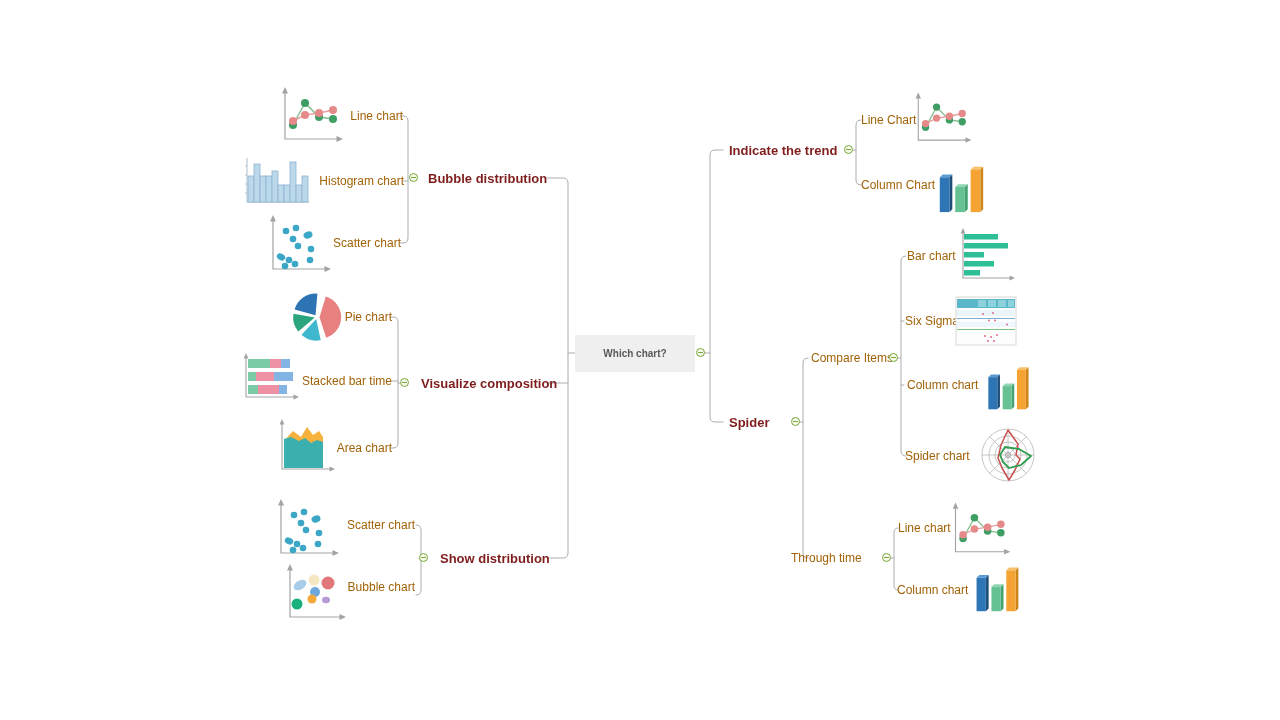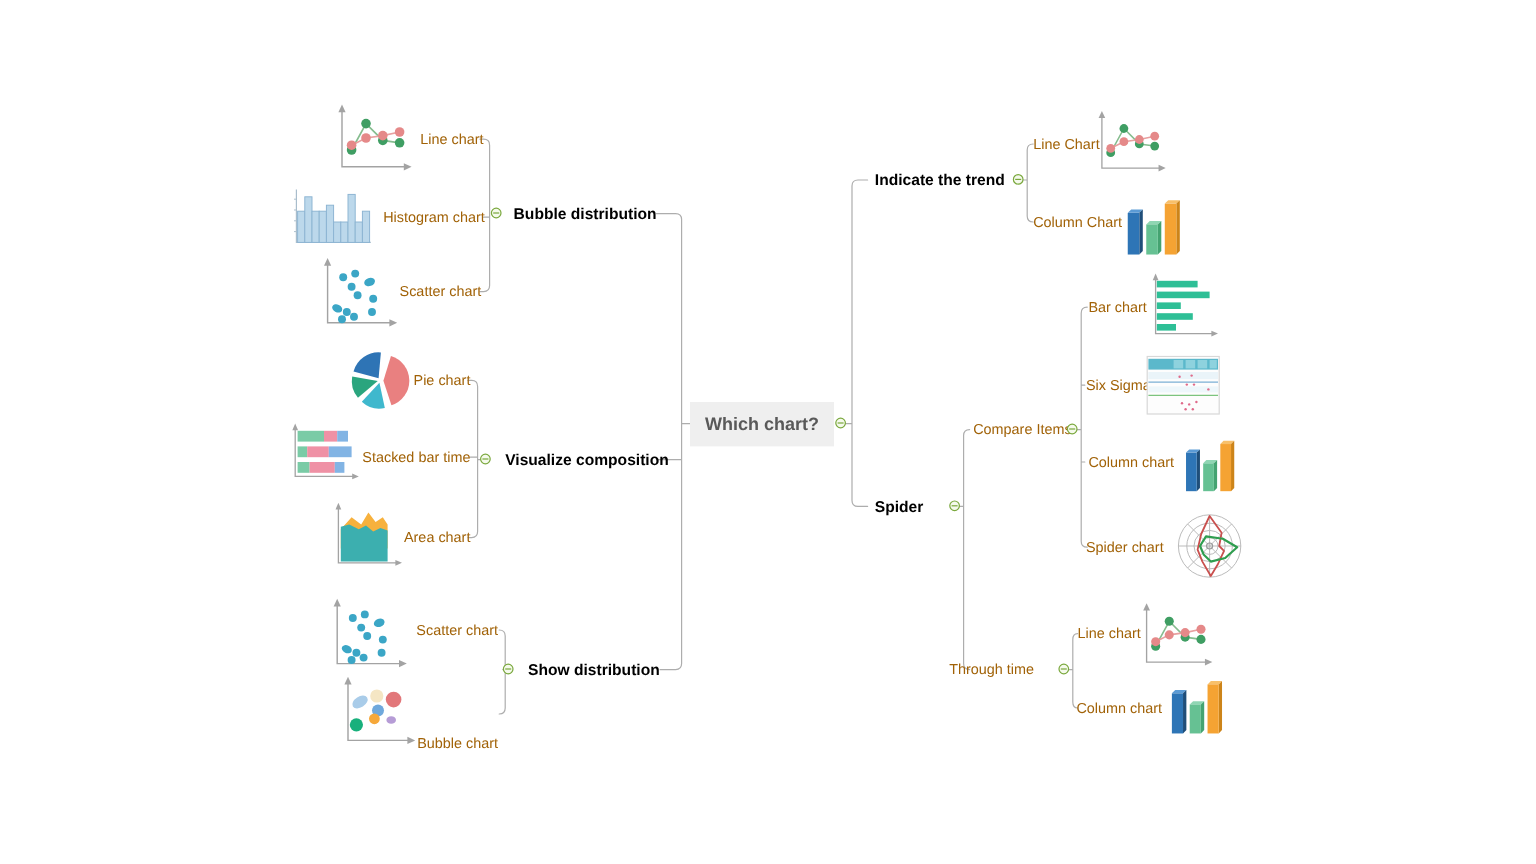--- a/index.html
+++ b/index.html
@@ -7,26 +7,26 @@
     position:relative; width:1280px; height:720px; background:#ffffff;
     font-family:"Liberation Sans", sans-serif; overflow:hidden;
   }
   .underlay { position:absolute; left:0; top:0; pointer-events:none; }
   .lbl {
     position:absolute; transform:translateY(-50%);
     font-size:12px; color:#a16207; white-space:nowrap; line-height:1;
   }
   .cat {
     position:absolute; transform:translateY(-50%);
-    font-size:13px; font-weight:bold; color:#000000; white-space:nowrap; line-height:1;
+    font-size:13px; font-weight:bold; color:#7f1d1d; white-space:nowrap; line-height:1;
   }
   .root-node {
     position:absolute; left:575px; top:335px; width:120px; height:37px;
     background:#efefef; display:flex; align-items:center; justify-content:center;
-    font-weight:bold; font-size:15px; color:#595959;
+    font-weight:bold; font-size:10px; color:#595959;
   }
   .toggle {
     position:absolute; width:9px; height:9px; box-sizing:border-box;
     border:1px solid #7aa83d; border-radius:50%; background:#f5faec;
   }
   .toggle::after {
     content:""; position:absolute; left:1px; right:1px; top:50%; height:1px;
     margin-top:-0.5px; background:#7aa83d;
   }
   svg.icn { position:absolute; }
@@ -233,21 +233,21 @@
   <span class="cat" style="left:421px; top:383px">Visualize composition</span>
   <span class="cat" style="left:440px; top:558px">Show distribution</span>
 
   <span class="lbl" style="right:877px; top:116px">Line chart</span>
   <span class="lbl" style="right:876px; top:181px">Histogram chart</span>
   <span class="lbl" style="right:879px; top:243px">Scatter chart</span>
   <span class="lbl" style="right:888px; top:317px">Pie chart</span>
   <span class="lbl" style="right:888px; top:381px">Stacked bar time</span>
   <span class="lbl" style="right:888px; top:448px">Area chart</span>
   <span class="lbl" style="right:865px; top:525px">Scatter chart</span>
-  <span class="lbl" style="right:865px; top:619px">Bubble chart</span>
+  <span class="lbl" style="right:865px; top:587px">Bubble chart</span>
 
   <span class="cat" style="left:729px; top:150px">Indicate the trend</span>
   <span class="cat" style="left:729px; top:422px">Spider</span>
   <span class="lbl" style="left:811px; top:358px">Compare Items</span>
   <span class="lbl" style="left:791px; top:558px">Through time</span>
 
   <span class="lbl" style="left:861px; top:120px">Line Chart</span>
   <span class="lbl" style="left:861px; top:185px">Column Chart</span>
   <span class="lbl" style="left:907px; top:256px">Bar chart</span>
   <span class="lbl" style="left:905px; top:321px">Six Sigma</span>

